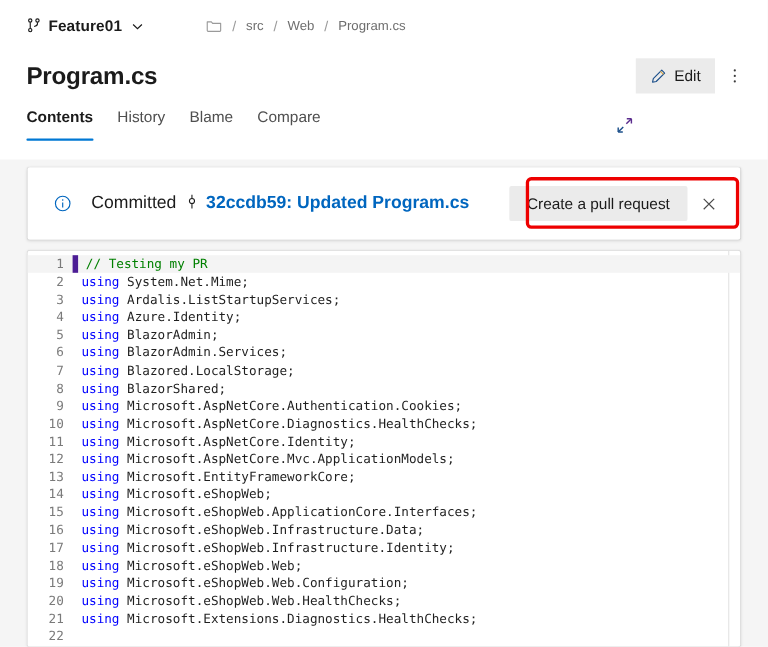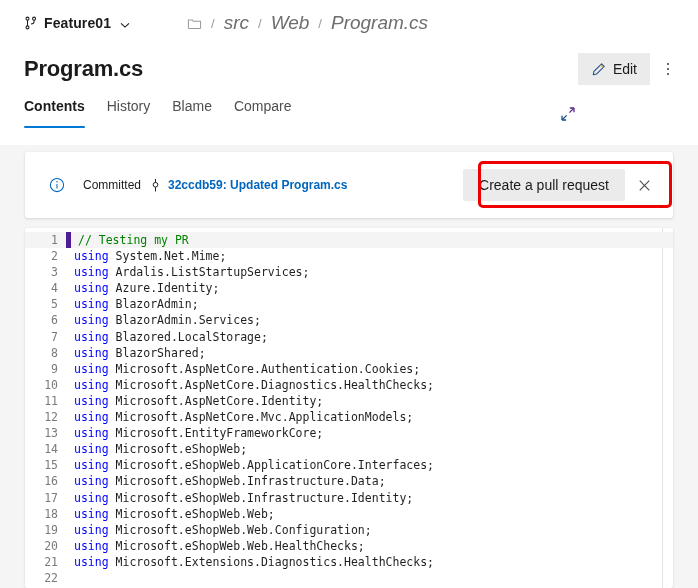--- a/index.html
+++ b/index.html
@@ -31,21 +31,21 @@
     font-size: 14px; font-weight: bold; color: #1b1b1b; letter-spacing: .1px;
   }
   .chev { display: block; width: 12px; height: 12px; margin-left: 2px; }
 
   .breadcrumb {
     display: flex; align-items: center; gap: 0px; margin-left: 56px;
   }
   .folder-icon { display: block; width: 15px; height: 15px; }
   .crumb-sep { color: #9a9a9a; font-size: 13px; padding: 0 9px; }
   .crumb {
-    font-size: 19px; color: #6e6e6e; cursor: pointer; white-space: nowrap; font-style: italic;
+    font-size: 12px; color: #6e6e6e; cursor: pointer; white-space: nowrap;
   }
   .crumb.last { color: #6e6e6e; }
 
   
   .title-row {
     position: absolute; left: 0; top: 46px; width: 698px; height: 46px;
     display: flex; align-items: center;
   }
   .file-title {
     margin-left: 24px; font-size: 22px; font-weight: bold;
@@ -96,21 +96,21 @@
 
   
   .notice-card {
     position: absolute; left: 25px; top: 152px; width: 648px; height: 66px;
     background: #ffffff; border-radius: 2px;
     box-shadow: 0 1px 3px rgba(0,0,0,.13), 0 0 1px rgba(0,0,0,.10);
     display: flex; align-items: center;
   }
   .info-icon { display: block; width: 16px; height: 16px; margin-left: 24px; flex: none; }
   .notice-text {
-    margin-left: 18px; font-size: 12px; color: #1b1b1b;
+    margin-left: 18px; font-size: 16px; color: #1b1b1b;
     display: flex; align-items: flex-start; gap: 0px; white-space: nowrap;
   }
   .commit-icon { display: block; width: 13px; height: 15px; margin: 0 6px 0 8px; }
   .commit-link { color: #0066bf; cursor: pointer; font-weight: bold; }
   .notice-right {
     margin-left: auto; display: flex; align-items: center;
     margin-right: 18px; gap: 8px;
   }
   .pr-btn {
     height: 32px; padding: 0 16px;

